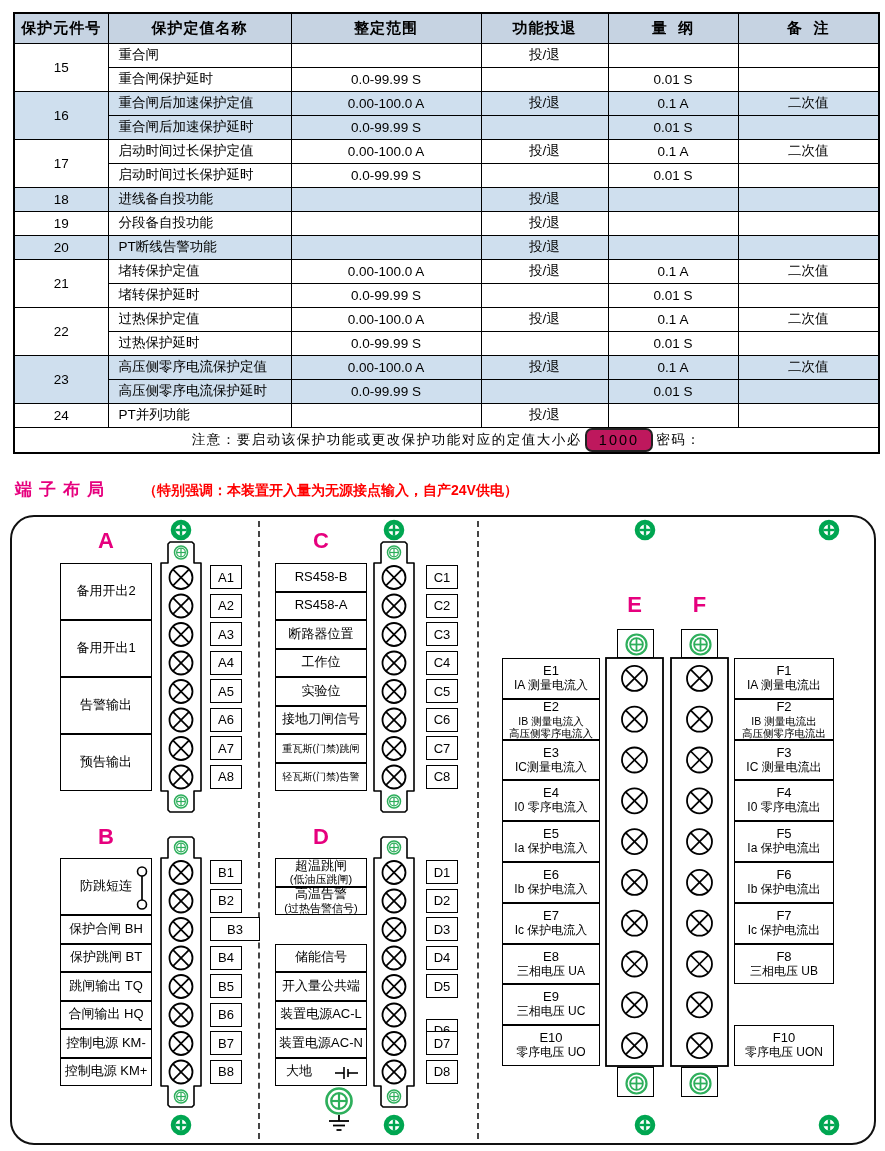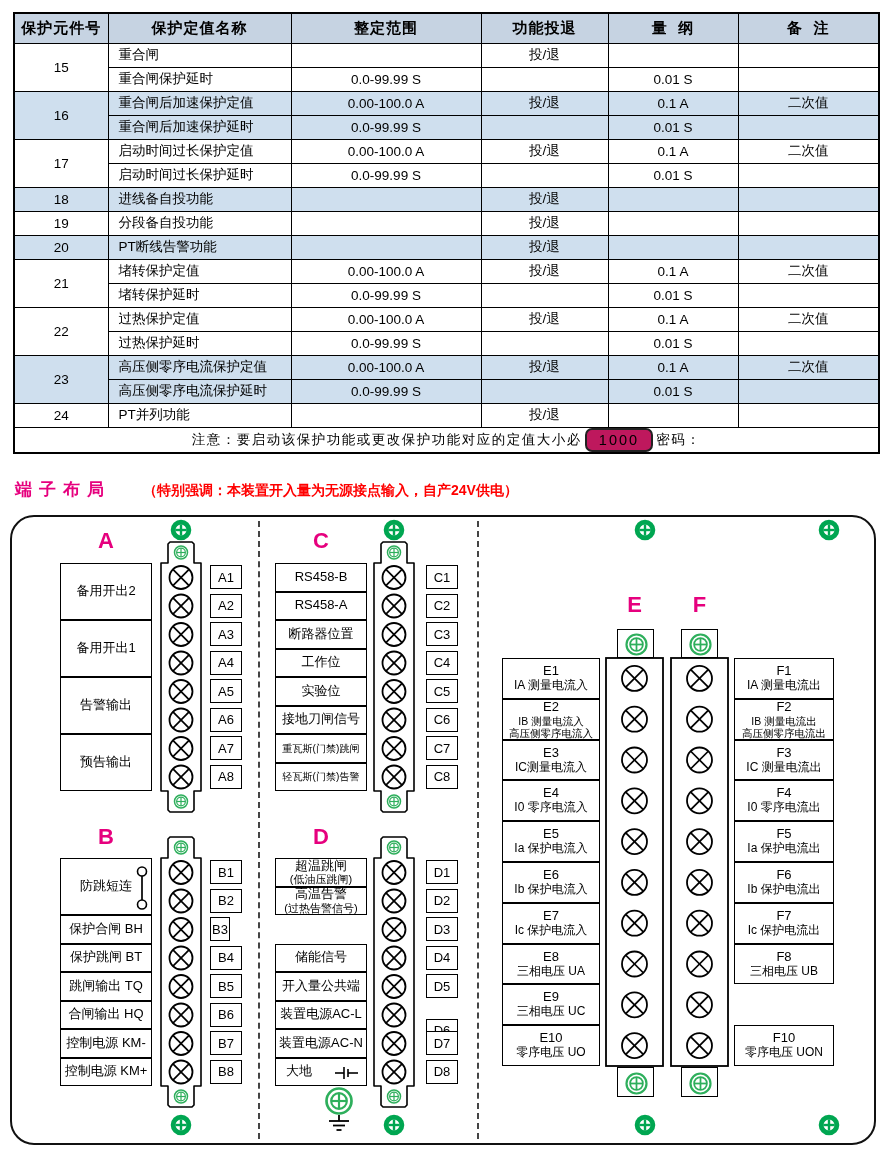--- a/index.html
+++ b/index.html
@@ -420,21 +420,21 @@
           <line x1="29.049999999999997" y1="199.45" x2="12.950000000000001" y2="215.55" stroke="#000" stroke-width="1.7"></line>
         </g>
         <g>
           <circle cx="21" cy="236" r="11.5" fill="#fff" stroke="#000" stroke-width="1.8"></circle>
           <line x1="12.950000000000001" y1="227.95" x2="29.049999999999997" y2="244.05" stroke="#000" stroke-width="1.7"></line>
           <line x1="29.049999999999997" y1="227.95" x2="12.950000000000001" y2="244.05" stroke="#000" stroke-width="1.7"></line>
         </g>
       </svg>
       <div class="nbox" style="left: 198px; top: 343.25px; width: 32px; height: 24px;">B1</div>
       <div class="nbox" style="left: 198px; top: 371.75px; width: 32px; height: 24px;">B2</div>
-      <div class="nbox" style="left: 198px; top: 400.25px; width: 20px; height: 24px;">B3</div>
+      <div class="nbox" style="left: 198px; top: 400.25px; width: 50px; height: 24px;">B3</div>
       <div class="nbox" style="left: 198px; top: 428.75px; width: 32px; height: 24px;">B4</div>
       <div class="nbox" style="left: 198px; top: 457.25px; width: 32px; height: 24px;">B5</div>
       <div class="nbox" style="left: 198px; top: 485.75px; width: 32px; height: 24px;">B6</div>
       <div class="nbox" style="left: 198px; top: 514.25px; width: 32px; height: 24px;">B7</div>
       <div class="nbox" style="left: 198px; top: 542.75px; width: 32px; height: 24px;">B8</div>
       <div class="block-label" style="left: 263px; top: 12px; width: 92px; color: rgb(230, 0, 126);">C</div>
       <div class="lbox" style="left: 263px; top: 46px; width: 92px; height: 28.5px;">
         <div style="font-size: 13px;">RS458-B</div>
       </div>
       <div class="lbox" style="left: 263px; top: 74.5px; width: 92px; height: 28.5px;">

